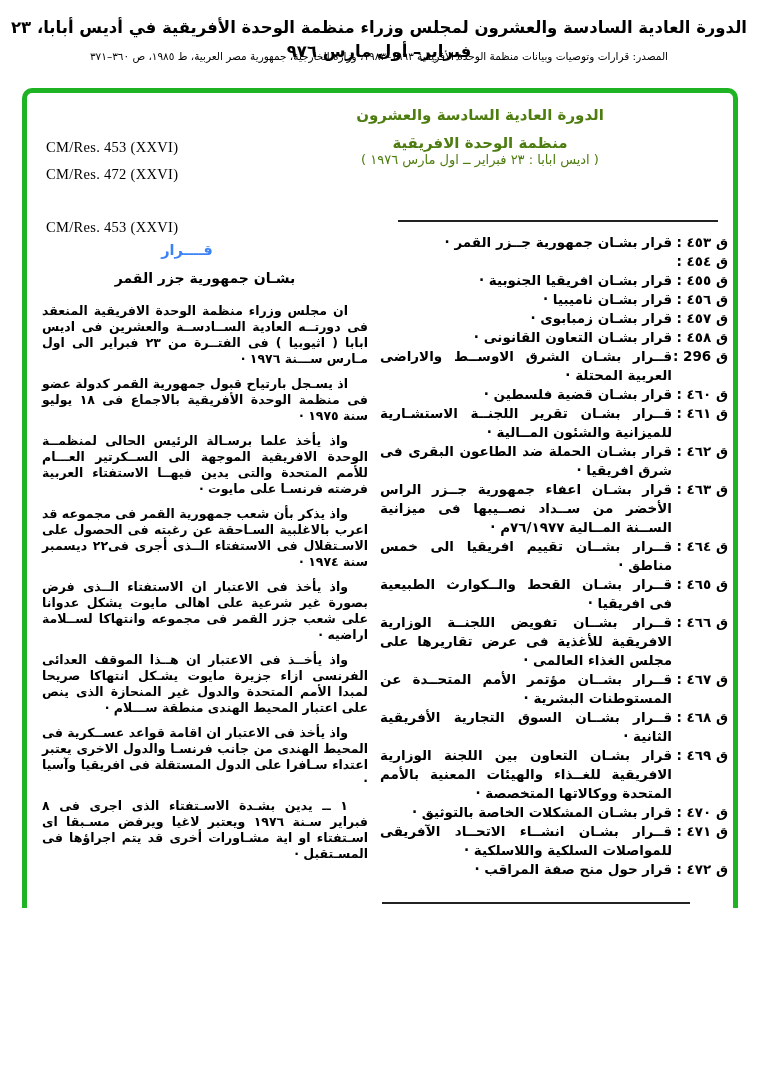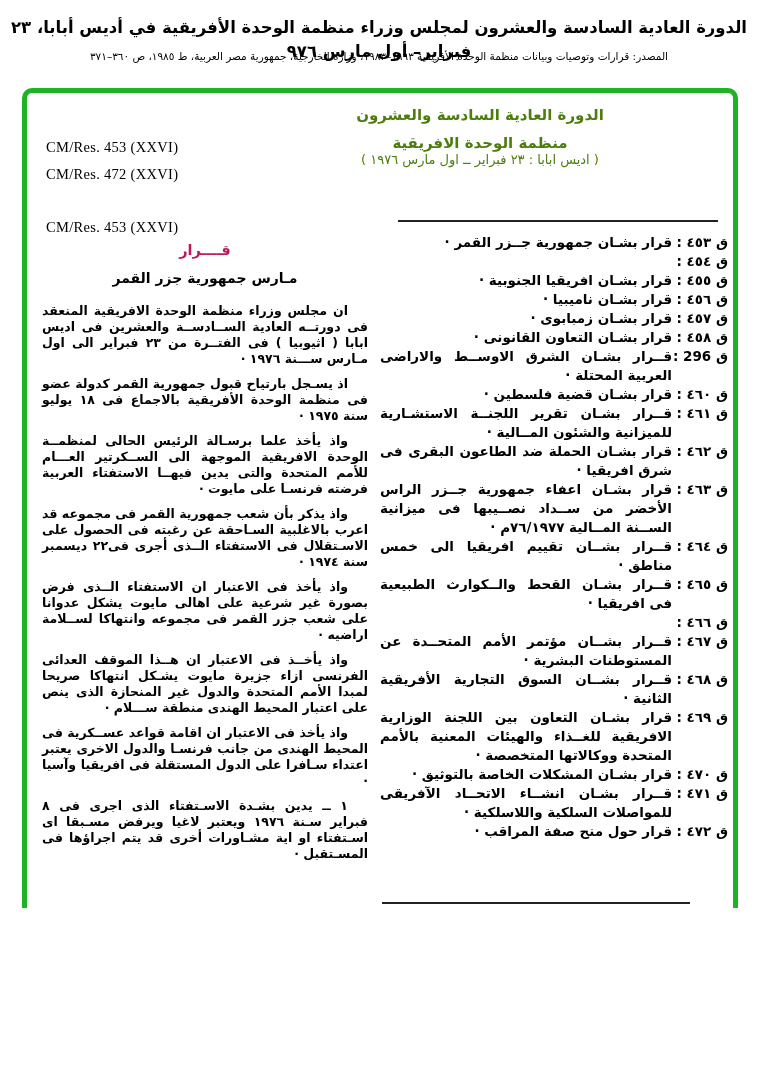--- a/index.html
+++ b/index.html
@@ -54,23 +54,23 @@
     direction:rtl;
   }
   .toc-item{
     display:flex;direction:rtl;
     font-size:13.5px;font-weight:bold;line-height:19px;color:#000;
     margin-bottom:0px;
   }
   .toc-num{flex:0 0 56px;white-space:nowrap;}
   .toc-text{flex:1;text-align:justify;}
   .res-title{
-    position:absolute;left:42px;top:242px;width:326px;
-    direction:rtl;text-align:center;
-    font-size:14.5px;font-weight:bold;color:#be185d;
+    position:absolute;left:24px;top:242px;width:326px;
+    direction:rtl;text-align:center;
+    font-size:14.5px;font-weight:bold;color:#3b82f6;
     letter-spacing:1px;
   }
   .res-subtitle{
     position:absolute;left:42px;top:270px;width:326px;
     direction:rtl;text-align:center;
     font-size:14px;font-weight:bold;color:#000;
   }
   .paras{
     position:absolute;left:42px;top:303px;width:326px;
     direction:rtl;
@@ -169,20 +169,21 @@
       <span class="toc-text">قــرار بشــان تقييم افريقيا الى خمس مناطق ·</span>
     </div>
 
     <div class="toc-item">
       <span class="toc-num">ق ٤٦٥ :</span>
       <span class="toc-text">قــرار بشـان القحط والــكوارث الطبيعية فى افريقيا ·</span>
     </div>
 
     <div class="toc-item">
       <span class="toc-num">ق ٤٦٦ :</span>
+      <span class="toc-text">قــرار بشــان تفويض اللجنــة الوزارية الافريقية للأغذية فى عرض تقاريرها على مجلس الغذاء العالمى ·</span>
     </div>
 
     <div class="toc-item">
       <span class="toc-num">ق ٤٦٧ :</span>
       <span class="toc-text">قــرار بشــان مؤتمر الأمم المتحــدة عن المستوطنات البشرية ·</span>
     </div>
 
     <div class="toc-item">
       <span class="toc-num">ق ٤٦٨ :</span>
       <span class="toc-text">قــرار بشــان السوق التجارية الأفريقية الثانية ·</span>
@@ -205,21 +206,21 @@
 
     <div class="toc-item">
       <span class="toc-num">ق ٤٧٢ :</span>
       <span class="toc-text">قرار حول منح صفة المراقب ·</span>
     </div>
   </div>
 
   <div class="rule rule-bottom"></div>
 
   <div class="res-title">قــــرار</div>
-  <div class="res-subtitle">مـارس جمهورية جزر القمر</div>
+  <div class="res-subtitle">بشـان جمهورية جزر القمر</div>
 
   <div class="paras">
     <p class="para">ان مجلس وزراء منظمة الوحدة الافريقية المنعقد فى دورتــه العادية الســادســة والعشرين فى اديس ابابا ( اثيوبيا ) فى الفتــرة من ٢٣ فبراير الى اول مـارس ســـنة ١٩٧٦ ·</p>
 
     <p class="para">اذ يسـجل بارتياح قبول جمهورية القمر كدولة عضو فى منظمة الوحدة الأفريقية بالاجماع فى ١٨ يوليو سنة ١٩٧٥ ·</p>
 
     <p class="para">واذ يأخذ علما برسـالة الرئيس الحالى لمنظمــة الوحدة الافريقية الموجهة الى الســكرتير العـــام للأمم المتحدة والتى يدين فيهــا الاستفتاء العربية فرضته فرنسـا على مايوت ·</p>
 
     <p class="para">واذ يذكر بأن شعب جمهورية القمر فى مجموعه قد اعرب بالاغلبية السـاحقة عن رغبته فى الحصول على الاسـتقلال فى الاستفتاء الــذى أجرى فى٢٢ ديسمبر سنة ١٩٧٤ ·</p>
 

